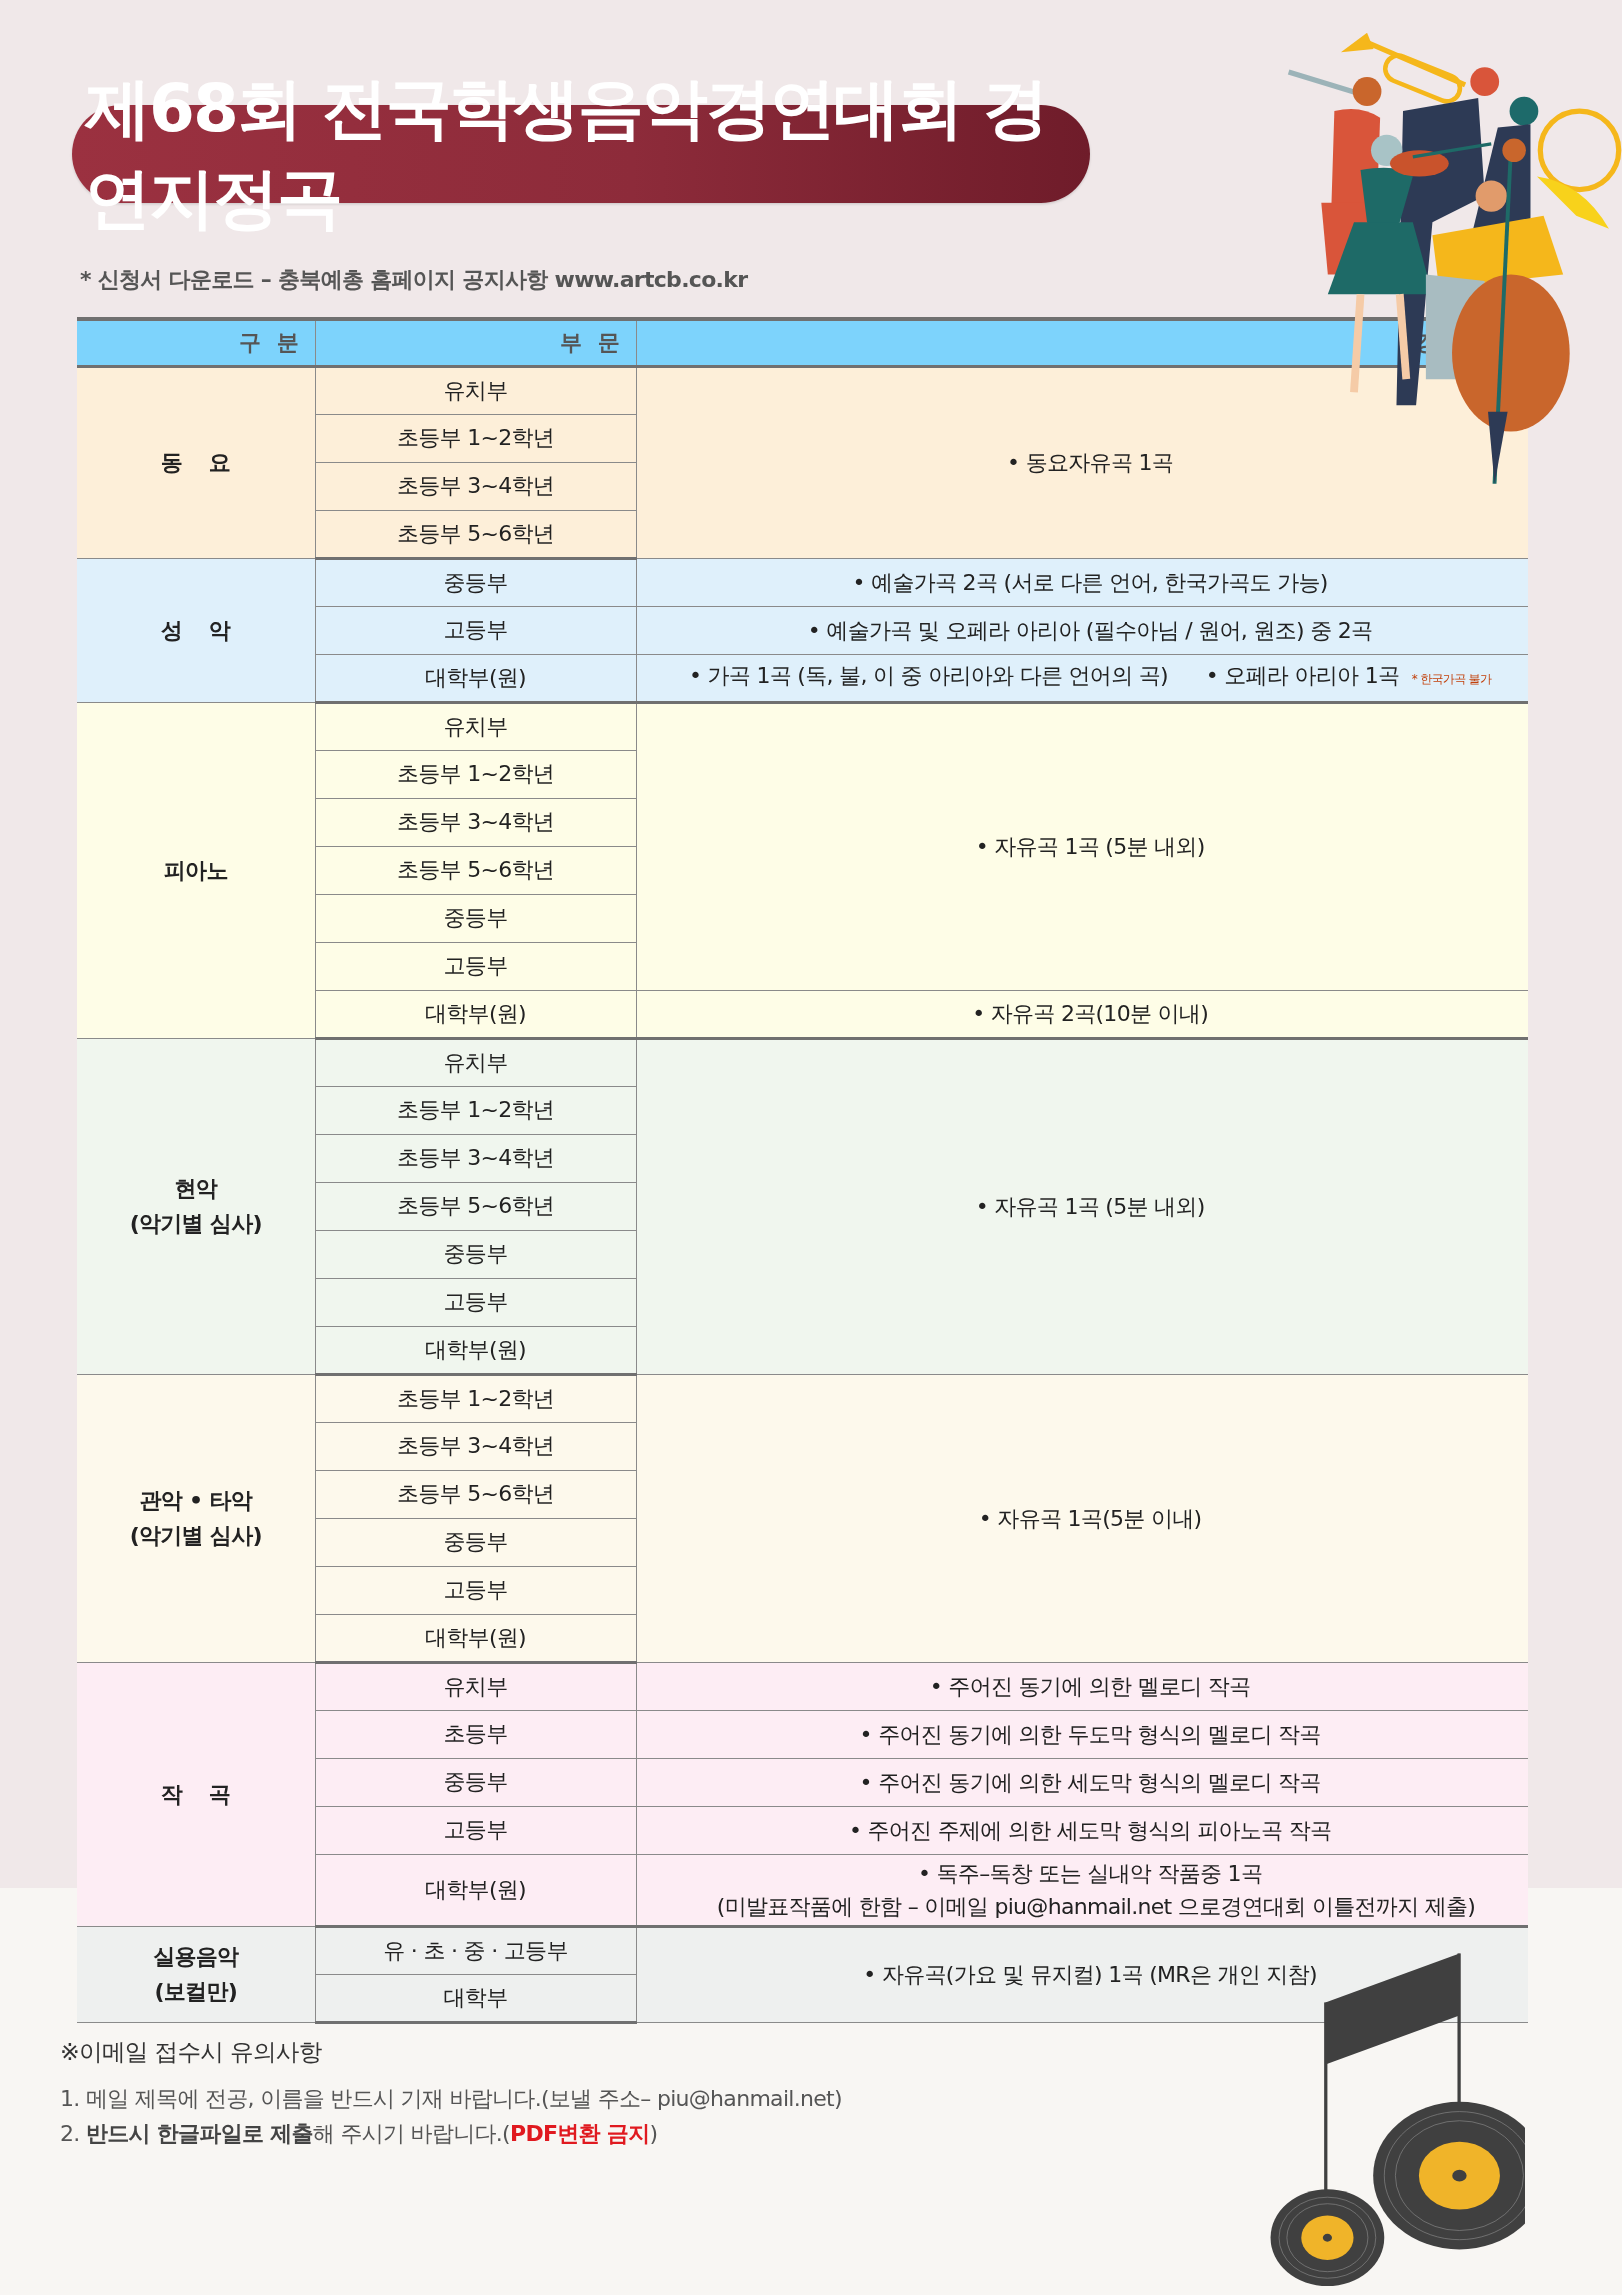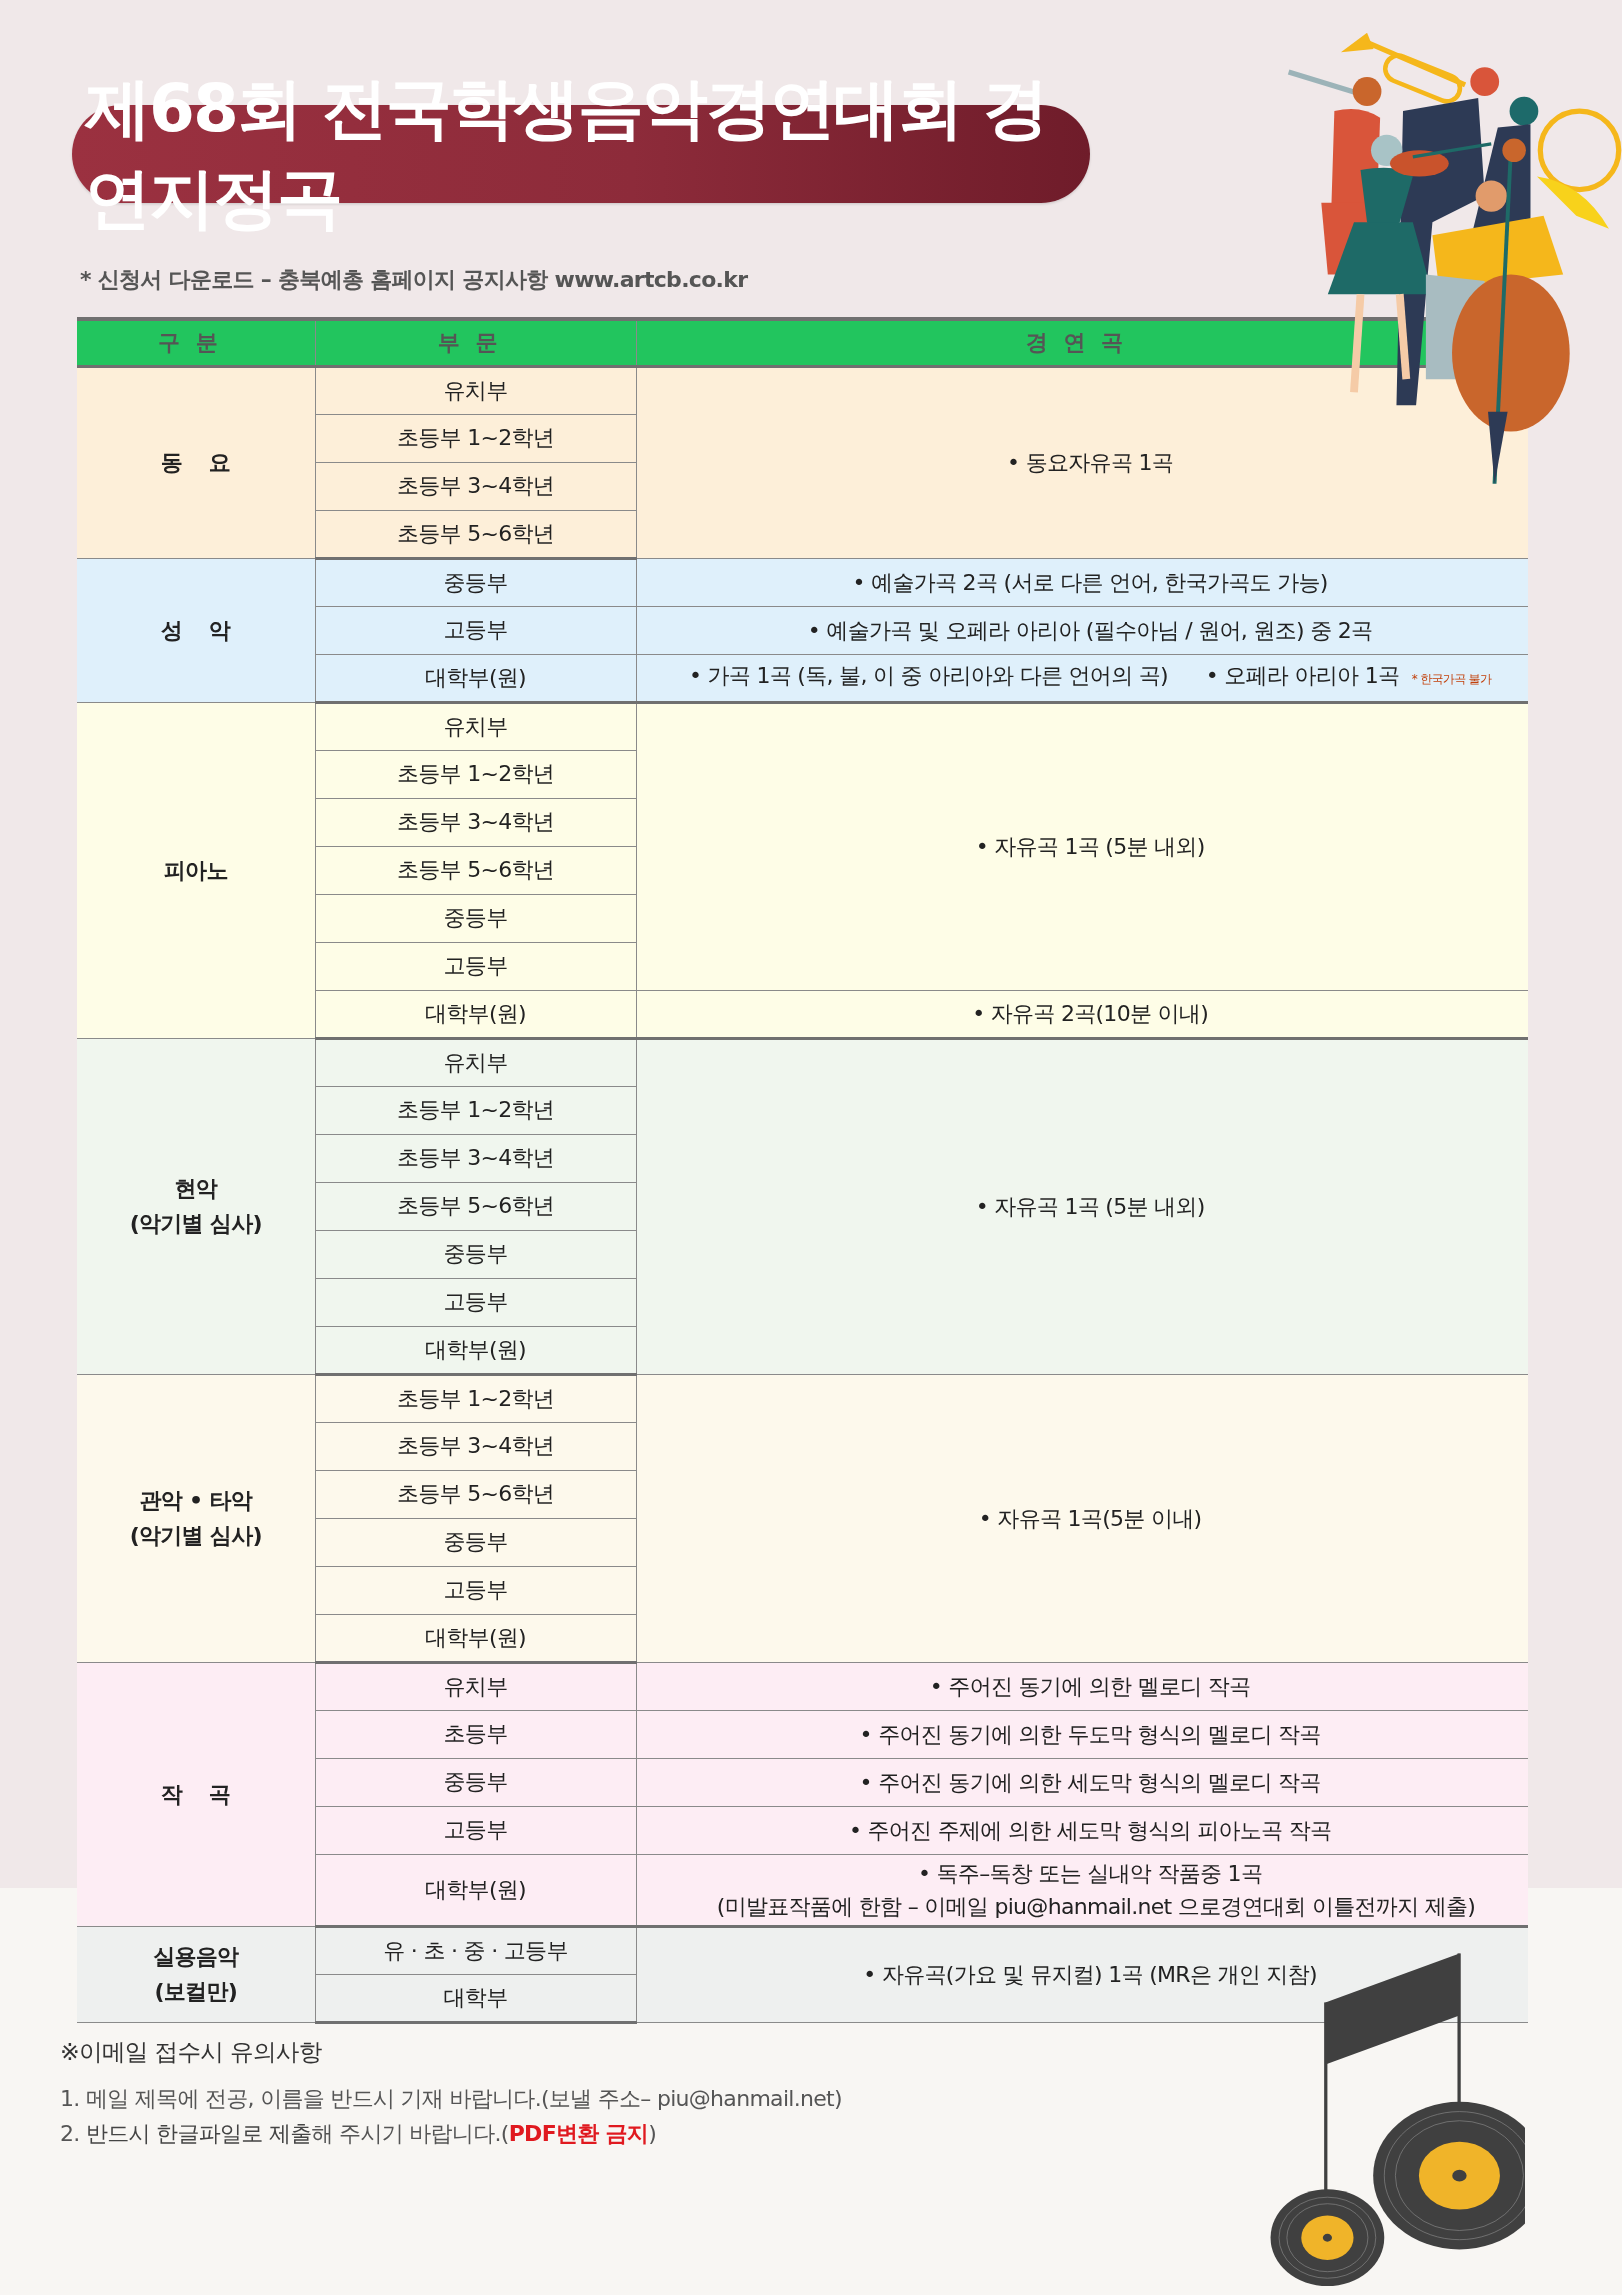--- a/index.html
+++ b/index.html
@@ -63,28 +63,29 @@
     border: 1.3px solid #8a8a8a;
     height: 48px;
     font-size: 22px;
     text-align: center;
     vertical-align: middle;
     letter-spacing: -0.7px;
   }
   table.grid tr > *:first-child { border-left: none; }
   table.grid tr > *:last-child { border-right: none; }
   table.grid thead th {
-    background: #22c55e;
+    background: #7dd3fc;
     color: #555;
     font-weight: bold;
     border-top: 4.6px solid #707070;
     border-bottom: 3.3px solid #707070;
     height: 47px;
     font-size: 22px;
     letter-spacing: 15.7px;
+    text-align: right;
   }
   table.grid tr.group-end td { border-bottom: 3.3px solid #707070; }
   td.cat {
     font-weight: bold;
     font-size: 23.6px;
     line-height: 35px;
   }
   td.cat.spaced { letter-spacing: 26px; padding-left: 26px; }
   td.desc {
     text-align: left;
@@ -103,21 +104,21 @@
 
   .notes {
     position: absolute;
     left: 60px; top: 2035px;
     font-size: 22px;
     color: #555;
     letter-spacing: -0.7px;
   }
   .notes .heading { color: #333; font-size: 23.6px; margin-bottom: 10.5px; }
   .notes p { line-height: 35px; }
-  .notes .b { font-weight: normal; color: #444; }
+  .notes .b { font-weight: bold; color: #444; }
   .notes .r { color: #e0191f; font-weight: bold; }
 </style>
 </head>
 <body>
 
 <div class="title-pill">
   <span>제68회 전국학생음악경연대회 경연지정곡</span>
 </div>
 <div class="subtitle">* 신청서 다운로드 – 충북예총 홈페이지 공지사항 www.artcb.co.kr</div>
 

